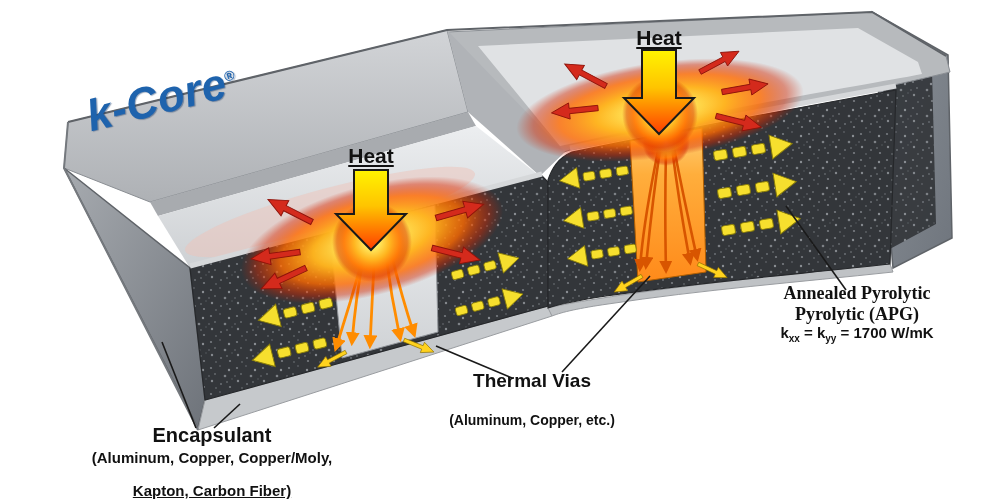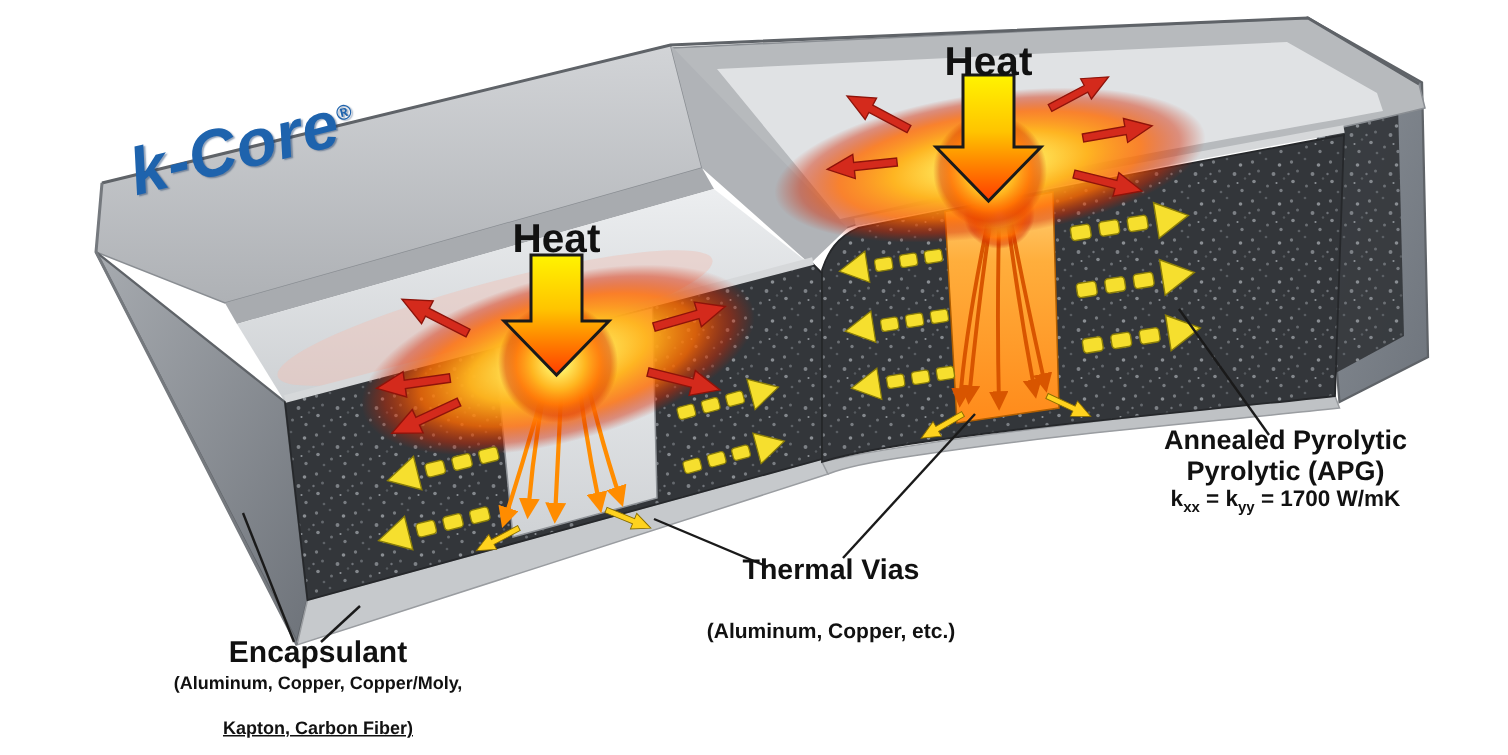--- a/index.html
+++ b/index.html
@@ -2,33 +2,33 @@
 <html><head>
 <meta charset="utf-8">
 <style>
   html,body{margin:0;padding:0;background:#ffffff;}
   .stage{
     position:relative;width:1005px;height:503px;background:#ffffff;overflow:hidden;
     font-family:"Liberation Sans",sans-serif;
   }
   .stage svg{position:absolute;left:0;top:0;width:1005px;height:503px;}
   .lbl{position:absolute;color:#111;text-align:center;line-height:1.15;}
-  .heat-lbl{font-size:27px;font-weight:bold;}
+  .heat-lbl{font-size:21px;font-weight:bold;text-decoration:underline;}
   #heat-right{left:616px;top:26px;width:86px;}
   #heat-left{left:328px;top:144px;width:86px;}
-  #thermal-vias{left:442px;top:370px;width:224px;}
+  #thermal-vias{left:420px;top:370px;width:224px;}
   #thermal-vias .title{font-size:19px;font-weight:bold;}
   #thermal-vias .materials{font-size:14px;font-weight:bold;margin-top:20px;}
   #apg-label{left:726px;top:283px;width:262px;}
-  #apg-label .title{font-size:18px;font-weight:bold;}
+  #apg-label .title{font-size:18px;font-weight:bold;font-family:Liberation Serif, serif;}
   #apg-label .formula{font-size:15px;font-weight:bold;margin-top:0;}
   #apg-label sub{font-size:10px;}
   #encapsulant-label{left:56px;top:424px;width:312px;}
   #encapsulant-label .title{font-size:20px;font-weight:bold;}
-  #encapsulant-label .materials{font-size:12px;font-weight:bold;margin-top:2px;}
+  #encapsulant-label .materials{font-size:15px;font-weight:bold;margin-top:2px;}
   #kcore-logo{
     left:84px;top:64px;width:230px;
     transform:rotate(-14deg);
     color:#1e63ad;font-size:44px;font-weight:bold;font-style:italic;
     letter-spacing:.5px;text-align:left;
     text-shadow:1px 1px 1px rgba(15,50,100,.45);
   }
   #kcore-logo sup{font-size:14px;vertical-align:super;}
 </style>
 </head>

